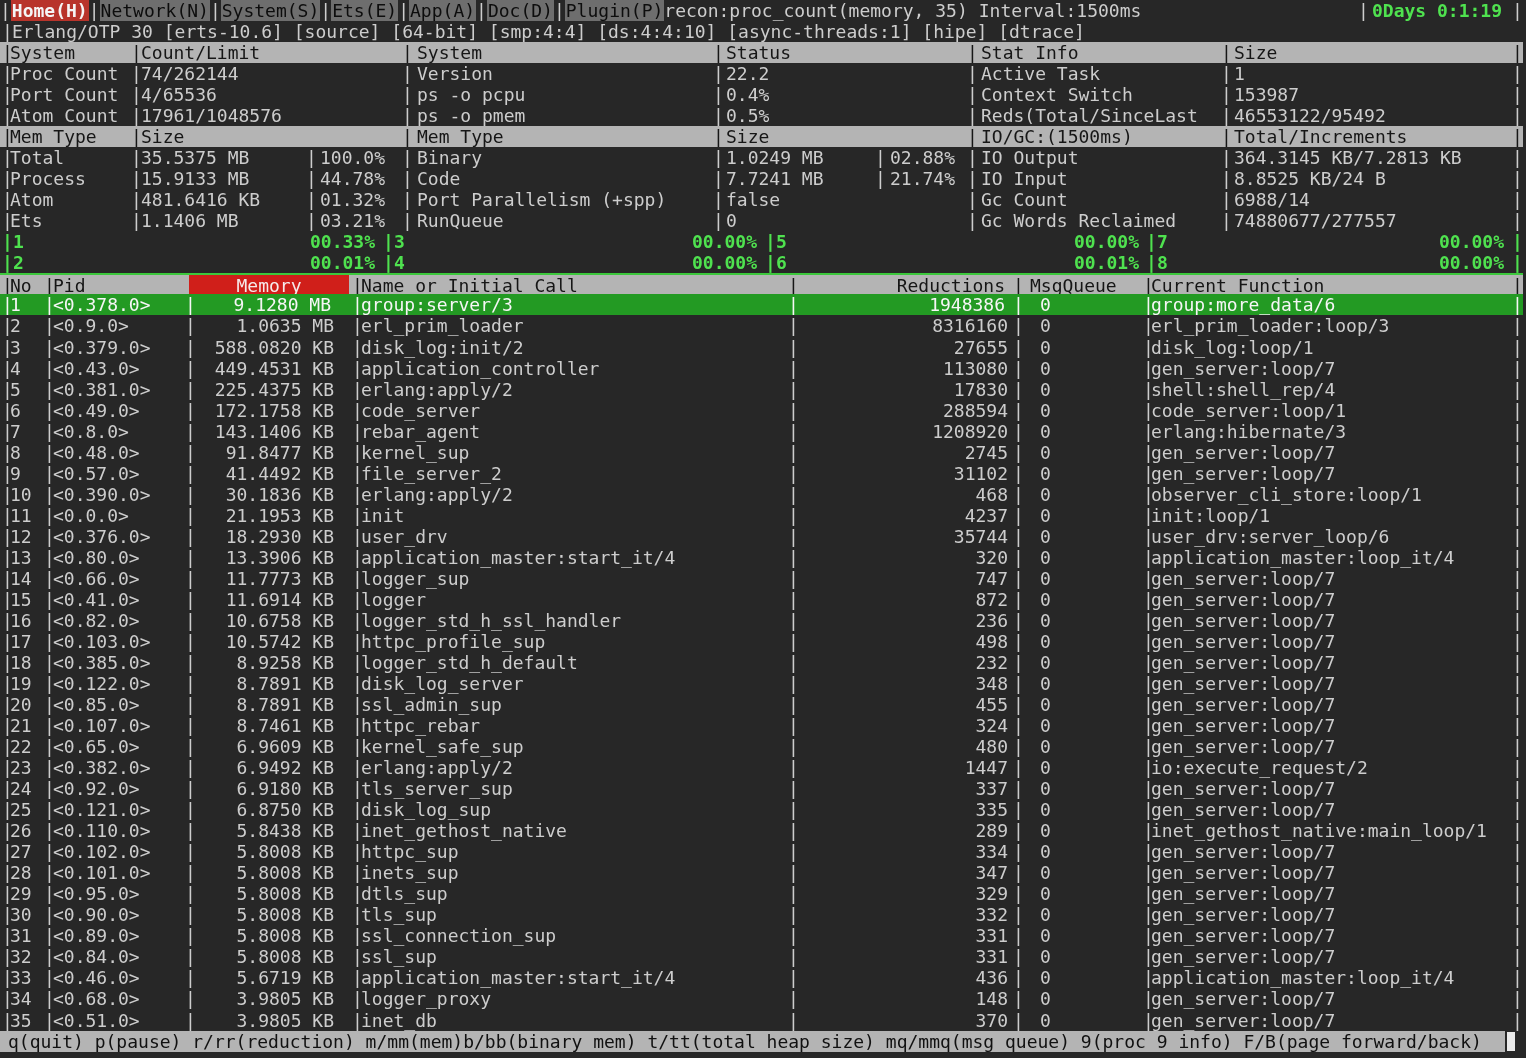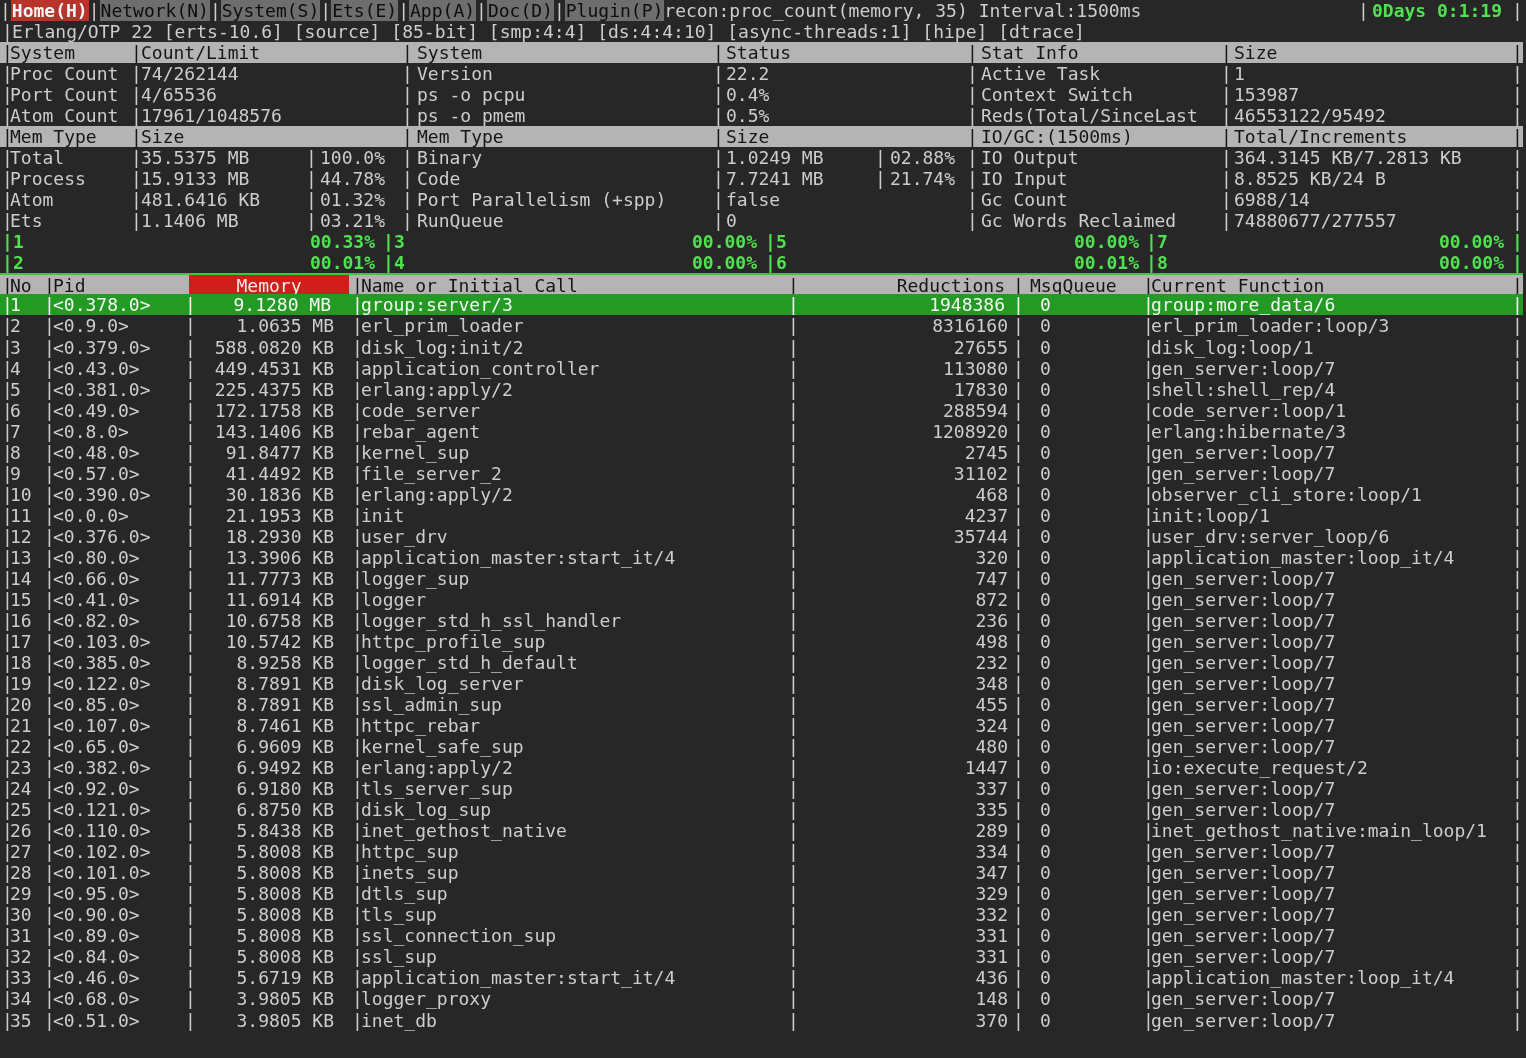--- a/index.html
+++ b/index.html
@@ -25,21 +25,21 @@
     background:var(--silver,#b4b4b4); color:#111; padding-left:8px; }
   .cursor { position:absolute; left:1507px; top:1px; width:8px; height:19px; background:var(--cursor,#eaeaea); }
 </style>
 </head>
 <body>
 
 <div class="screen" id="screen" style="--bg: #272727; --fg: #cdcdcd; --silver: #b4b4b4; --silver-fg: #161616; --tab-bg: #6e6e6e; --tab-fg: #0d0d0d; --red: #b8342b; --active-tab-fg: #f5f5f5; --green: #4fe24f; --sepgreen: #3cc83c; --selbg: #239a23; --selfg: #f6f6f6; --red2: #d01f1a; --red-fg: #f5eaea; --cursor: #eaeaea;">
 
   <div class="line" id="menubar"><span id="tabs-container"><span>|</span><span class="tab active">Home(H)</span><span>|</span><span class="tab">Network(N)</span><span>|</span><span class="tab">System(S)</span><span>|</span><span class="tab">Ets(E)</span><span>|</span><span class="tab">App(A)</span><span>|</span><span class="tab">Doc(D)</span><span>|</span><span class="tab">Plugin(P)</span></span><span class="cmd">recon:proc_count(memory, 35)</span><span>Interval:1500ms</span><span class="cell" style="left:1358px">|</span><span class="cell green" style="left:1372px">0Days 0:1:19</span><span class="cell" style="left:1512px">|</span></div>
 
-  <div class="line"><span class="cell" style="left:2px">|</span><span class="cell" style="left:12px">Erlang/OTP 22 [erts-10.6] [source] [85-bit] [smp:4:4] [ds:4:4:10] [async-threads:1] [hipe] [dtrace]</span></div>
+  <div class="line"><span class="cell" style="left:2px">|</span><span class="cell" style="left:12px">Erlang/OTP 30 [erts-10.6] [source] [64-bit] [smp:4:4] [ds:4:4:10] [async-threads:1] [hipe] [dtrace]</span></div>
 
   <div id="system-table">
       <div class="line hdr"><span class="cell" style="left: 2px;">|</span><span class="cell" style="left: 131px;">|</span><span class="cell" style="left: 402px;">|</span><span class="cell" style="left: 713px;">|</span><span class="cell" style="left: 967px;">|</span><span class="cell" style="left: 1221px;">|</span><span class="cell" style="left: 1512px;">|</span><span class="cell" style="left: 10px;">System</span><span class="cell" style="left: 141px;">Count/Limit</span><span class="cell" style="left: 417px;">System</span><span class="cell" style="left: 726px;">Status</span><span class="cell" style="left: 981px;">Stat Info</span><span class="cell" style="left: 1234px;">Size</span></div>
       <div class="line"><span class="cell" style="left: 2px;">|</span><span class="cell" style="left: 131px;">|</span><span class="cell" style="left: 402px;">|</span><span class="cell" style="left: 713px;">|</span><span class="cell" style="left: 967px;">|</span><span class="cell" style="left: 1221px;">|</span><span class="cell" style="left: 1512px;">|</span><span class="cell" style="left: 10px;">Proc Count</span><span class="cell" style="left: 141px;">74/262144</span><span class="cell" style="left: 417px;">Version</span><span class="cell" style="left: 726px;">22.2</span><span class="cell" style="left: 981px;">Active Task</span><span class="cell" style="left: 1234px;">1</span></div>
       <div class="line"><span class="cell" style="left: 2px;">|</span><span class="cell" style="left: 131px;">|</span><span class="cell" style="left: 402px;">|</span><span class="cell" style="left: 713px;">|</span><span class="cell" style="left: 967px;">|</span><span class="cell" style="left: 1221px;">|</span><span class="cell" style="left: 1512px;">|</span><span class="cell" style="left: 10px;">Port Count</span><span class="cell" style="left: 141px;">4/65536</span><span class="cell" style="left: 417px;">ps -o pcpu</span><span class="cell" style="left: 726px;">0.4%</span><span class="cell" style="left: 981px;">Context Switch</span><span class="cell" style="left: 1234px;">153987</span></div>
       <div class="line"><span class="cell" style="left: 2px;">|</span><span class="cell" style="left: 131px;">|</span><span class="cell" style="left: 402px;">|</span><span class="cell" style="left: 713px;">|</span><span class="cell" style="left: 967px;">|</span><span class="cell" style="left: 1221px;">|</span><span class="cell" style="left: 1512px;">|</span><span class="cell" style="left: 10px;">Atom Count</span><span class="cell" style="left: 141px;">17961/1048576</span><span class="cell" style="left: 417px;">ps -o pmem</span><span class="cell" style="left: 726px;">0.5%</span><span class="cell" style="left: 981px;">Reds(Total/SinceLast</span><span class="cell" style="left: 1234px;">46553122/95492</span></div>
     </div>
   <div id="memory-table">
       <div class="line hdr"><span class="cell" style="left: 2px;">|</span><span class="cell" style="left: 131px;">|</span><span class="cell" style="left: 402px;">|</span><span class="cell" style="left: 713px;">|</span><span class="cell" style="left: 967px;">|</span><span class="cell" style="left: 1221px;">|</span><span class="cell" style="left: 1512px;">|</span><span class="cell" style="left: 10px;">Mem Type</span><span class="cell" style="left: 141px;">Size</span><span class="cell" style="left: 417px;">Mem Type</span><span class="cell" style="left: 726px;">Size</span><span class="cell" style="left: 981px;">IO/GC:(1500ms)</span><span class="cell" style="left: 1234px;">Total/Increments</span></div>
       <div class="line"><span class="cell" style="left: 2px;">|</span><span class="cell" style="left: 131px;">|</span><span class="cell" style="left: 306px;">|</span><span class="cell" style="left: 402px;">|</span><span class="cell" style="left: 713px;">|</span><span class="cell" style="left: 967px;">|</span><span class="cell" style="left: 1221px;">|</span><span class="cell" style="left: 1512px;">|</span><span class="cell" style="left: 875px;">|</span><span class="cell" style="left: 10px;">Total</span><span class="cell" style="left: 141px;">35.5375 MB</span><span class="cell" style="right: 1141px;">100.0%</span><span class="cell" style="left: 417px;">Binary</span><span class="cell" style="left: 726px;">1.0249 MB</span><span class="cell" style="right: 571px;">02.88%</span><span class="cell" style="left: 981px;">IO Output</span><span class="cell" style="left: 1234px;">364.3145 KB/7.2813 KB</span></div>
@@ -83,14 +83,15 @@
       <div class="line"><span class="cell" style="left: 2px;">|</span><span class="cell" style="left: 44px;">|</span><span class="cell" style="left: 185px;">|</span><span class="cell" style="left: 352px;">|</span><span class="cell" style="left: 788px;">|</span><span class="cell" style="left: 1013px;">|</span><span class="cell" style="left: 1143px;">|</span><span class="cell" style="left: 1512px;">|</span><span class="cell" style="left: 10px;">28</span><span class="cell" style="left: 53px;">&lt;0.101.0&gt;</span><span class="cell" style="right: 1192px;">5.8008 KB</span><span class="cell" style="left: 361px;">inets_sup</span><span class="cell" style="right: 518px;">347</span><span class="cell" style="left: 1040px;">0</span><span class="cell" style="left: 1151px;">gen_server:loop/7</span></div>
       <div class="line"><span class="cell" style="left: 2px;">|</span><span class="cell" style="left: 44px;">|</span><span class="cell" style="left: 185px;">|</span><span class="cell" style="left: 352px;">|</span><span class="cell" style="left: 788px;">|</span><span class="cell" style="left: 1013px;">|</span><span class="cell" style="left: 1143px;">|</span><span class="cell" style="left: 1512px;">|</span><span class="cell" style="left: 10px;">29</span><span class="cell" style="left: 53px;">&lt;0.95.0&gt;</span><span class="cell" style="right: 1192px;">5.8008 KB</span><span class="cell" style="left: 361px;">dtls_sup</span><span class="cell" style="right: 518px;">329</span><span class="cell" style="left: 1040px;">0</span><span class="cell" style="left: 1151px;">gen_server:loop/7</span></div>
       <div class="line"><span class="cell" style="left: 2px;">|</span><span class="cell" style="left: 44px;">|</span><span class="cell" style="left: 185px;">|</span><span class="cell" style="left: 352px;">|</span><span class="cell" style="left: 788px;">|</span><span class="cell" style="left: 1013px;">|</span><span class="cell" style="left: 1143px;">|</span><span class="cell" style="left: 1512px;">|</span><span class="cell" style="left: 10px;">30</span><span class="cell" style="left: 53px;">&lt;0.90.0&gt;</span><span class="cell" style="right: 1192px;">5.8008 KB</span><span class="cell" style="left: 361px;">tls_sup</span><span class="cell" style="right: 518px;">332</span><span class="cell" style="left: 1040px;">0</span><span class="cell" style="left: 1151px;">gen_server:loop/7</span></div>
       <div class="line"><span class="cell" style="left: 2px;">|</span><span class="cell" style="left: 44px;">|</span><span class="cell" style="left: 185px;">|</span><span class="cell" style="left: 352px;">|</span><span class="cell" style="left: 788px;">|</span><span class="cell" style="left: 1013px;">|</span><span class="cell" style="left: 1143px;">|</span><span class="cell" style="left: 1512px;">|</span><span class="cell" style="left: 10px;">31</span><span class="cell" style="left: 53px;">&lt;0.89.0&gt;</span><span class="cell" style="right: 1192px;">5.8008 KB</span><span class="cell" style="left: 361px;">ssl_connection_sup</span><span class="cell" style="right: 518px;">331</span><span class="cell" style="left: 1040px;">0</span><span class="cell" style="left: 1151px;">gen_server:loop/7</span></div>
       <div class="line"><span class="cell" style="left: 2px;">|</span><span class="cell" style="left: 44px;">|</span><span class="cell" style="left: 185px;">|</span><span class="cell" style="left: 352px;">|</span><span class="cell" style="left: 788px;">|</span><span class="cell" style="left: 1013px;">|</span><span class="cell" style="left: 1143px;">|</span><span class="cell" style="left: 1512px;">|</span><span class="cell" style="left: 10px;">32</span><span class="cell" style="left: 53px;">&lt;0.84.0&gt;</span><span class="cell" style="right: 1192px;">5.8008 KB</span><span class="cell" style="left: 361px;">ssl_sup</span><span class="cell" style="right: 518px;">331</span><span class="cell" style="left: 1040px;">0</span><span class="cell" style="left: 1151px;">gen_server:loop/7</span></div>
       <div class="line"><span class="cell" style="left: 2px;">|</span><span class="cell" style="left: 44px;">|</span><span class="cell" style="left: 185px;">|</span><span class="cell" style="left: 352px;">|</span><span class="cell" style="left: 788px;">|</span><span class="cell" style="left: 1013px;">|</span><span class="cell" style="left: 1143px;">|</span><span class="cell" style="left: 1512px;">|</span><span class="cell" style="left: 10px;">33</span><span class="cell" style="left: 53px;">&lt;0.46.0&gt;</span><span class="cell" style="right: 1192px;">5.6719 KB</span><span class="cell" style="left: 361px;">application_master:start_it/4</span><span class="cell" style="right: 518px;">436</span><span class="cell" style="left: 1040px;">0</span><span class="cell" style="left: 1151px;">application_master:loop_it/4</span></div>
       <div class="line"><span class="cell" style="left: 2px;">|</span><span class="cell" style="left: 44px;">|</span><span class="cell" style="left: 185px;">|</span><span class="cell" style="left: 352px;">|</span><span class="cell" style="left: 788px;">|</span><span class="cell" style="left: 1013px;">|</span><span class="cell" style="left: 1143px;">|</span><span class="cell" style="left: 1512px;">|</span><span class="cell" style="left: 10px;">34</span><span class="cell" style="left: 53px;">&lt;0.68.0&gt;</span><span class="cell" style="right: 1192px;">3.9805 KB</span><span class="cell" style="left: 361px;">logger_proxy</span><span class="cell" style="right: 518px;">148</span><span class="cell" style="left: 1040px;">0</span><span class="cell" style="left: 1151px;">gen_server:loop/7</span></div>
       <div class="line"><span class="cell" style="left: 2px;">|</span><span class="cell" style="left: 44px;">|</span><span class="cell" style="left: 185px;">|</span><span class="cell" style="left: 352px;">|</span><span class="cell" style="left: 788px;">|</span><span class="cell" style="left: 1013px;">|</span><span class="cell" style="left: 1143px;">|</span><span class="cell" style="left: 1512px;">|</span><span class="cell" style="left: 10px;">35</span><span class="cell" style="left: 53px;">&lt;0.51.0&gt;</span><span class="cell" style="right: 1192px;">3.9805 KB</span><span class="cell" style="left: 361px;">inet_db</span><span class="cell" style="right: 518px;">370</span><span class="cell" style="left: 1040px;">0</span><span class="cell" style="left: 1151px;">gen_server:loop/7</span></div>
     </div>
 
+  <div class="line"><span class="footer-bg">q(quit) p(pause) r/rr(reduction) m/mm(mem)b/bb(binary mem) t/tt(total heap size) mq/mmq(msg queue) 9(proc 9 info) F/B(page forward/back)</span><span class="cursor"></span></div>
 
 </div>
 
 </body></html>

